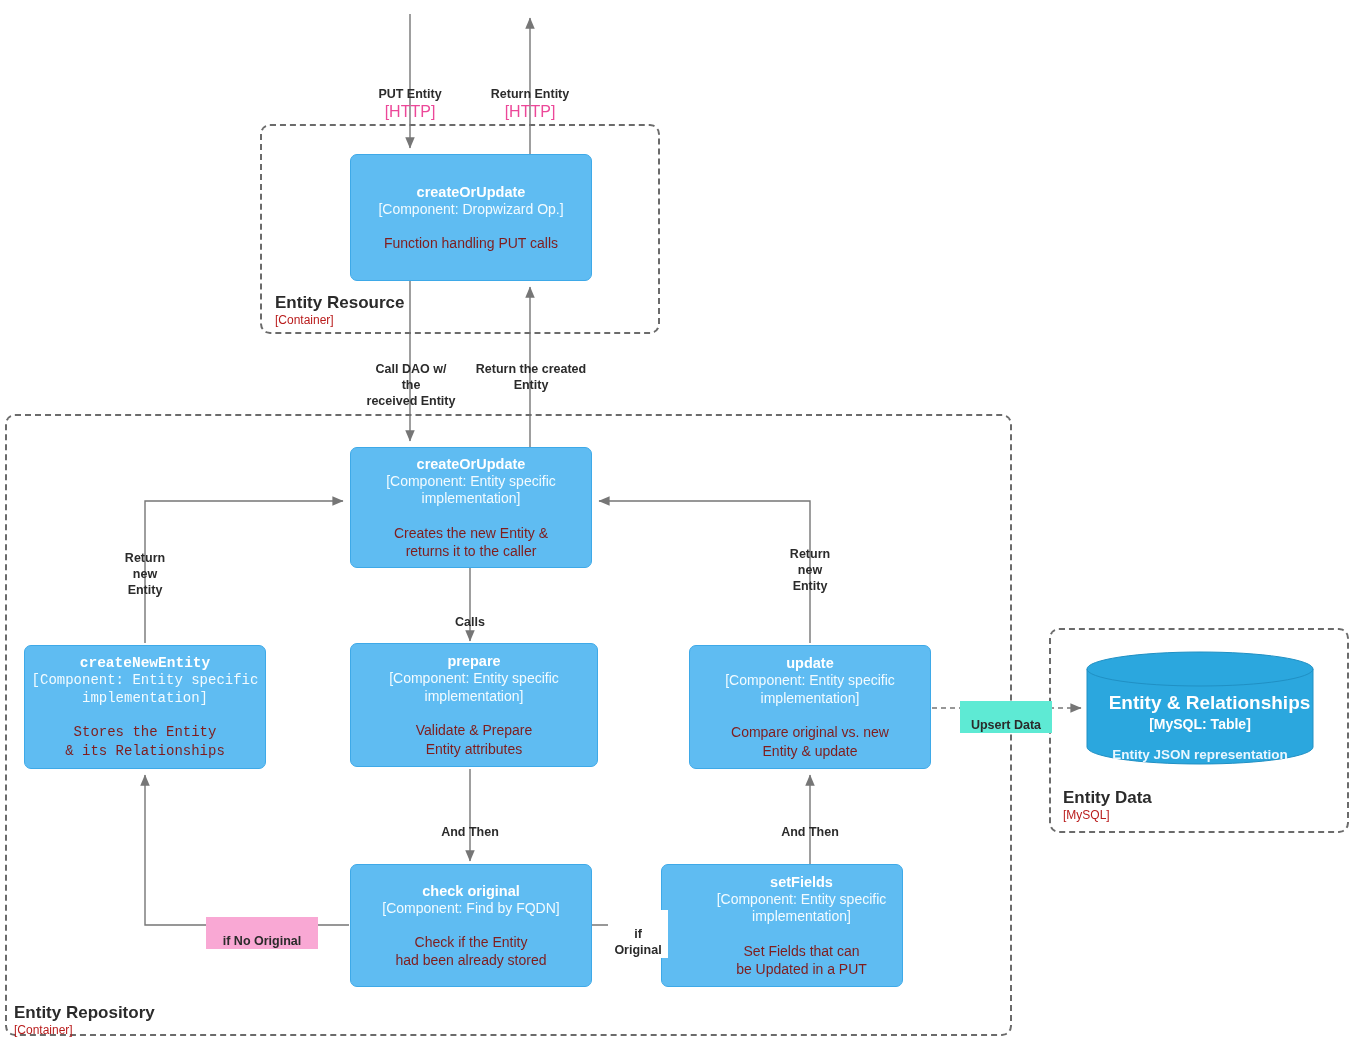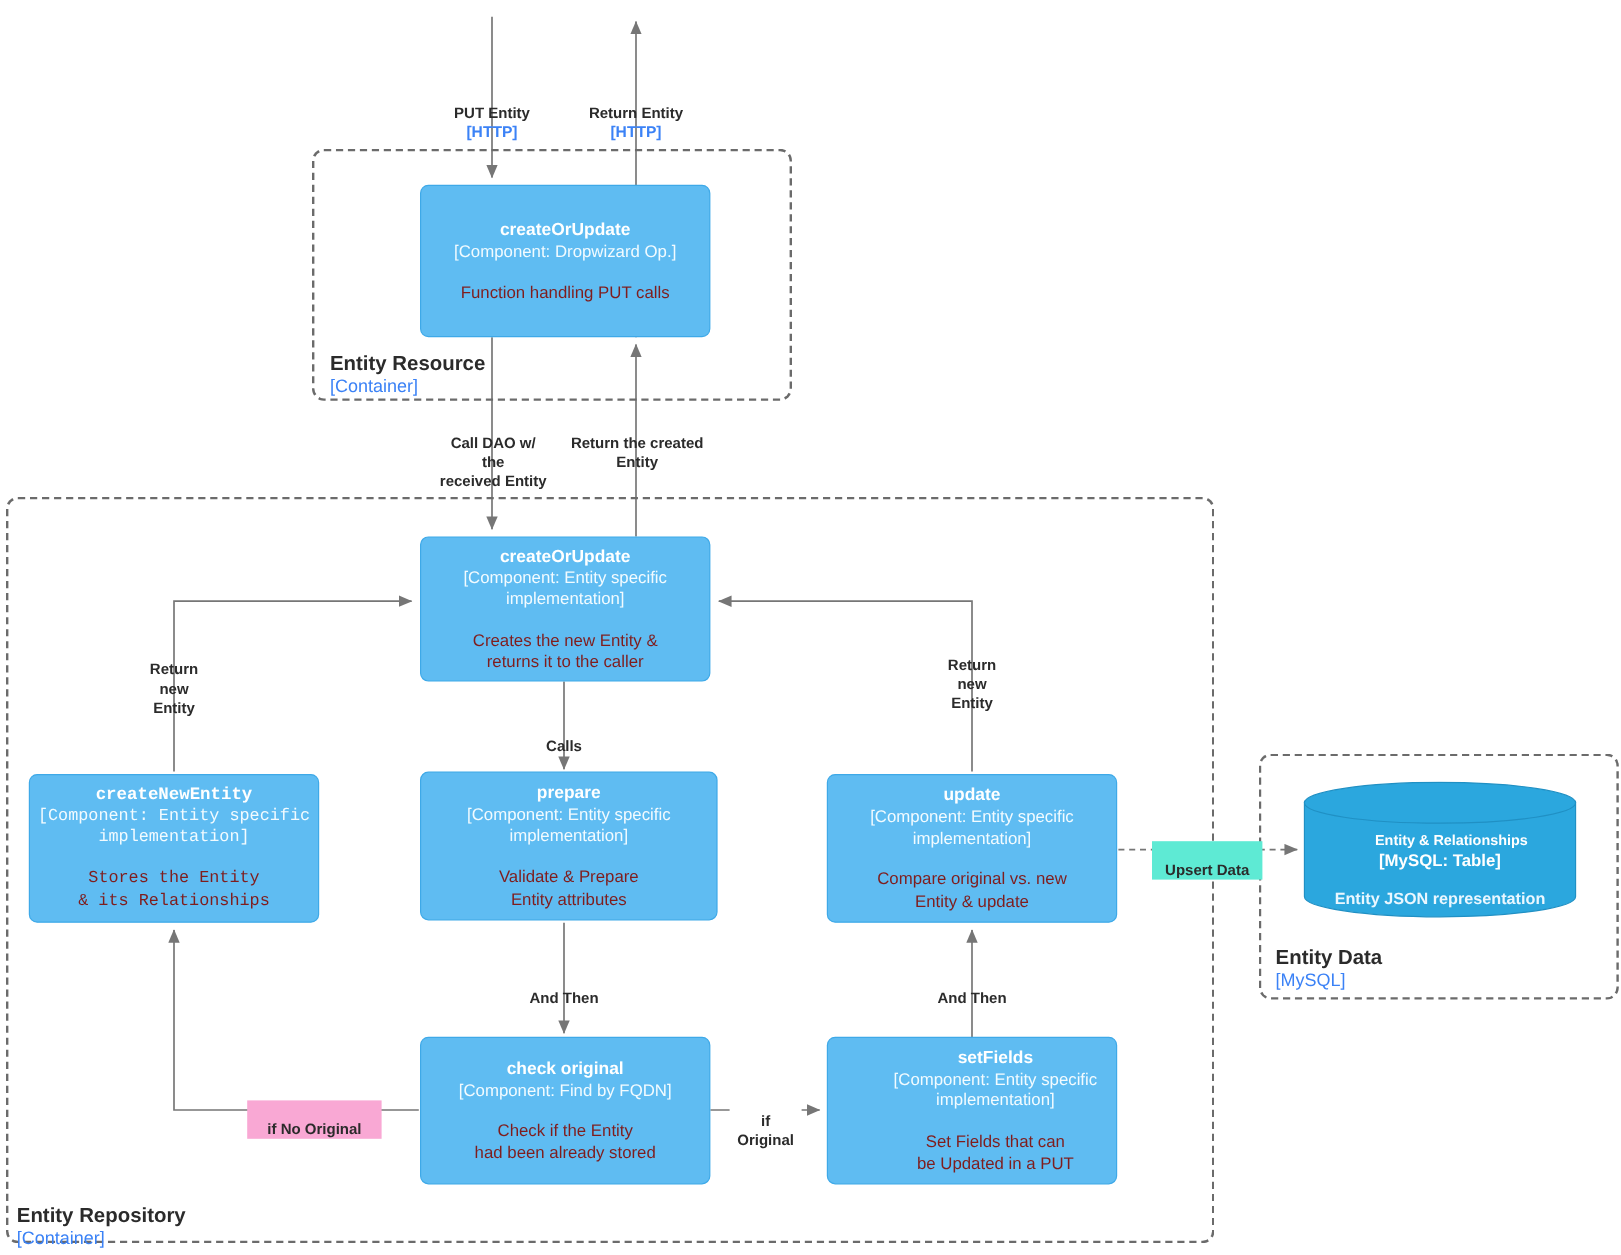--- a/index.html
+++ b/index.html
@@ -38,22 +38,22 @@
     line-height: 1.15;
     white-space: nowrap;
   }
   .boundary-label .b-name {
     font-size: 17px;
     font-weight: bold;
     color: #2b2b2b;
     display: block;
   }
   .boundary-label .b-type {
-    font-size: 15px;
-    color: #3b82f6;
+    font-size: 12px;
+    color: #b91c1c;
     display: block;
     margin-top: 1px;
   }
   
   .component {
     position: absolute;
     background: #5FBCF2;
     border: 1px solid #3EA9E8;
     border-radius: 7px;
     box-sizing: border-box;
@@ -90,21 +90,21 @@
   }
   .db-text {
     position: absolute;
     left: 0;
     right: 0;
     text-align: center;
     color: #ffffff;
     pointer-events: none;
   }
   .db-text .d-name {
-    font-size: 12px;
+    font-size: 19px;
     font-weight: bold;
     line-height: 1.25;
     margin-left: 19px;
   }
   .db-text .d-tech {
     font-size: 14px;
     font-weight: bold;
     line-height: 1.25;
   }
   .db-text .d-desc {
@@ -119,23 +119,23 @@
     position: absolute;
     font-size: 12.5px;
     font-weight: bold;
     color: #2b2b2b;
     text-align: center;
     line-height: 1.28;
     white-space: pre-line;
     pointer-events: none;
   }
   .edge-label .el-tech {
-    font-weight: bold;
-    font-size: 13px;
-    color: #3b82f6;
+    font-weight: normal;
+    font-size: 16px;
+    color: #ec4899;
     display: block;
   }
 </style>
 </head>
 <body>
 
 <div id="diagram">
 
   <svg class="layer" viewBox="0 0 1351 1046" xmlns="http://www.w3.org/2000/svg">
     <defs>
@@ -229,21 +229,21 @@
 Entity &amp; update</span>
   </div>
 
   <div class="component" style="left:350px; top:864px; width:242px; height:123px;">
     <span class="c-name">check original</span>
     <span class="c-tech">[Component: Find by FQDN]</span>
     <span class="c-desc" style="white-space: pre-line;">Check if the Entity
 had been already stored</span>
   </div>
 
-  <div class="component" style="left:689px; top:864px; width:242px; height:123px;padding-left:45px;">
+  <div class="component" style="left:661px; top:864px; width:242px; height:123px;padding-left:45px;">
     <span class="c-name">setFields</span>
     <span class="c-tech" style="white-space: pre-line;">[Component: Entity specific
 implementation]</span>
     <span class="c-desc" style="white-space: pre-line;">Set Fields that can
 be Updated in a PUT</span>
   </div>
 
   <div class="database" style="left:1086px; top:651px; width:228px; height:114px;">
     <svg width="228" height="114" viewBox="0 0 228 114" xmlns="http://www.w3.org/2000/svg">
       <path d="M1,18 L1,96 A113,17 0 0 0 227,96 L227,18 Z" fill="#2BA7DE" stroke="#2090C4" stroke-width="1"></path>

